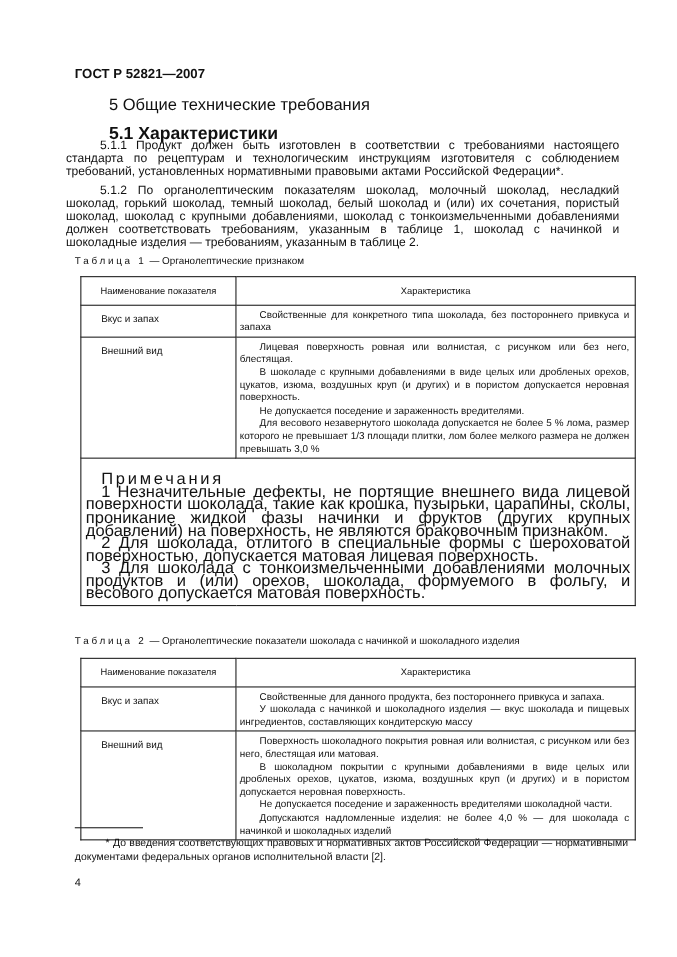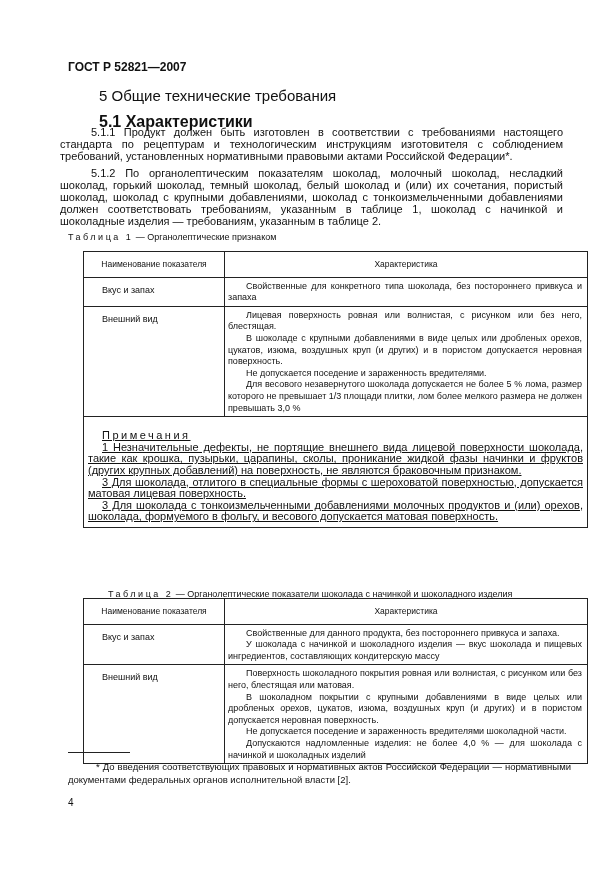--- a/index.html
+++ b/index.html
@@ -9,29 +9,29 @@
   .section-title { position: absolute; left: 99px; top: 87px; font-size: 15px; font-weight: normal; }
   .subsection-title { position: absolute; left: 99px; top: 113px; font-size: 16px; font-weight: bold; }
   .body-text { position: absolute; left: 60px; width: 503px; font-size: 11px; line-height: 12px;
                text-align: justify; }
   .body-text p { margin: 0; text-indent: 31px; }
   .p1 { top: 126px; }
   .p2 { top: 167px; }
   .table-caption { position: absolute; left: 68px; font-size: 9px; }
   .table-caption .spaced { letter-spacing: 2.5px; }
   .cap1 { top: 232px; }
-  .cap2 { top: 589px; margin-left: 40px; }
-  table.gost { position: absolute; left: 83px; width: 505px; border-collapse: collapse;
+  .cap2 { top: 577px; }
+  table.gost { position: absolute; left: 73px; width: 505px; border-collapse: collapse;
                font-size: 9px; line-height: 11.6px; }
   table.gost td, table.gost th { border: 1px solid #222; vertical-align: top; padding: 3px 4px 2px 4px; }
   table.gost th { font-weight: normal; text-align: center; padding: 7px 4px 6px 4px; font-size: 8.5px; }
   table.gost td.name { width: 118px; padding-left: 18px; padding-top: 7px; }
   table.gost td.desc { text-align: justify; padding-left: 3px; padding-right: 5px; }
   table.gost td.desc p { margin: 0; text-indent: 18px; }
-  table.gost td.notes { font-size: 11px; line-height: 11.6px; text-align: justify; padding: 13px 4px 4px 4px; text-decoration: underline; }
+  table.gost td.notes { font-size: 15px; line-height: 11.6px; text-align: justify; padding: 13px 4px 4px 4px; }
   table.gost td.notes p { margin: 0; text-indent: 14px; }
   table.gost td.notes .notes-title { letter-spacing: 2.5px; }
   .t1 { top: 251px; }
   .t2 { top: 598px; }
   .footnote-rule { position: absolute; left: 68px; top: 752px; width: 62px; border-top: 1px solid #222; }
   .footnote { position: absolute; left: 68px; top: 760px; width: 503px; font-size: 9.5px; line-height: 13px;
               text-align: justify; }
   .footnote p { margin: 0; text-indent: 28px; }
   .page-number { position: absolute; left: 68px; top: 797px; font-size: 10px; }
 </style>
@@ -72,21 +72,21 @@
       <p>Лицевая поверхность ровная или волнистая, с рисунком или без него, блестящая.</p>
       <p>В шоколаде с крупными добавлениями в виде целых или дробленых орехов, цукатов, изюма, воздушных круп (и других) и в пористом допускается неровная поверхность.</p>
       <p>Не допускается поседение и зараженность вредителями.</p>
       <p>Для весового незавернутого шоколада допускается не более 5 % лома, размер которого не превышает 1/3 площади плитки, лом более мелкого размера не должен превышать 3,0 %</p>
     </td>
   </tr>
   <tr>
     <td class="notes" colspan="2">
       <p class="notes-title">Примечания</p>
       <p>1  Незначительные дефекты, не портящие внешнего вида лицевой поверхности шоколада, такие как крошка, пузырьки, царапины, сколы, проникание жидкой фазы начинки и фруктов (других крупных добавлений) на поверхность, не являются браковочным признаком.</p>
-      <p>3  Для шоколада, отлитого в специальные формы с шероховатой поверхностью, допускается матовая лицевая поверхность.</p>
+      <p>2  Для шоколада, отлитого в специальные формы с шероховатой поверхностью, допускается матовая лицевая поверхность.</p>
       <p>3  Для шоколада с тонкоизмельченными добавлениями молочных продуктов и (или) орехов, шоколада, формуемого в фольгу, и весового допускается матовая поверхность.</p>
     </td>
   </tr>
 </tbody>
   </table>
 
 <div class="table-caption cap2">
   <span class="spaced">Таблица 2</span><span> — Органолептические показатели шоколада с начинкой и шоколадного изделия</span>
 </div>
 

